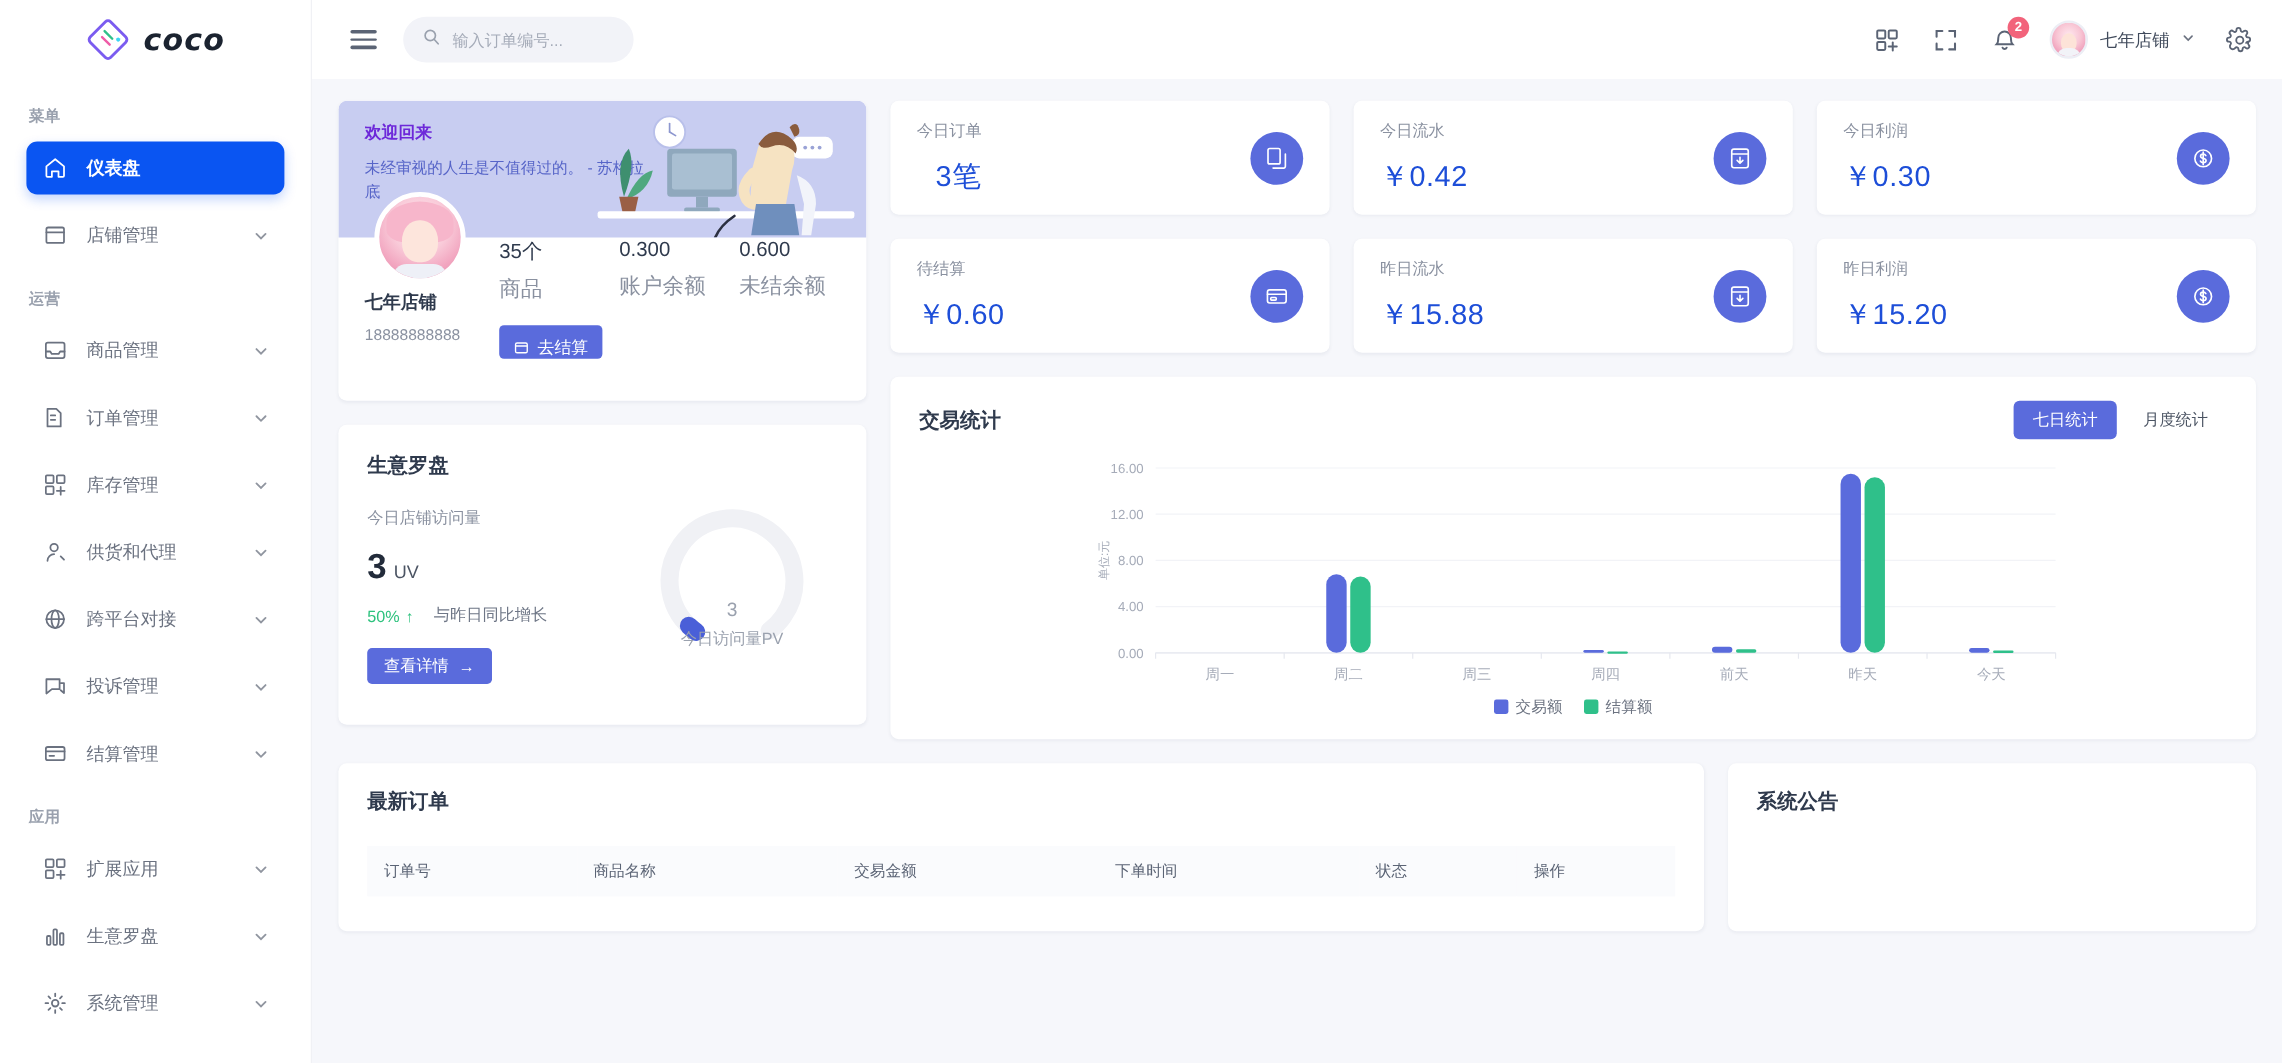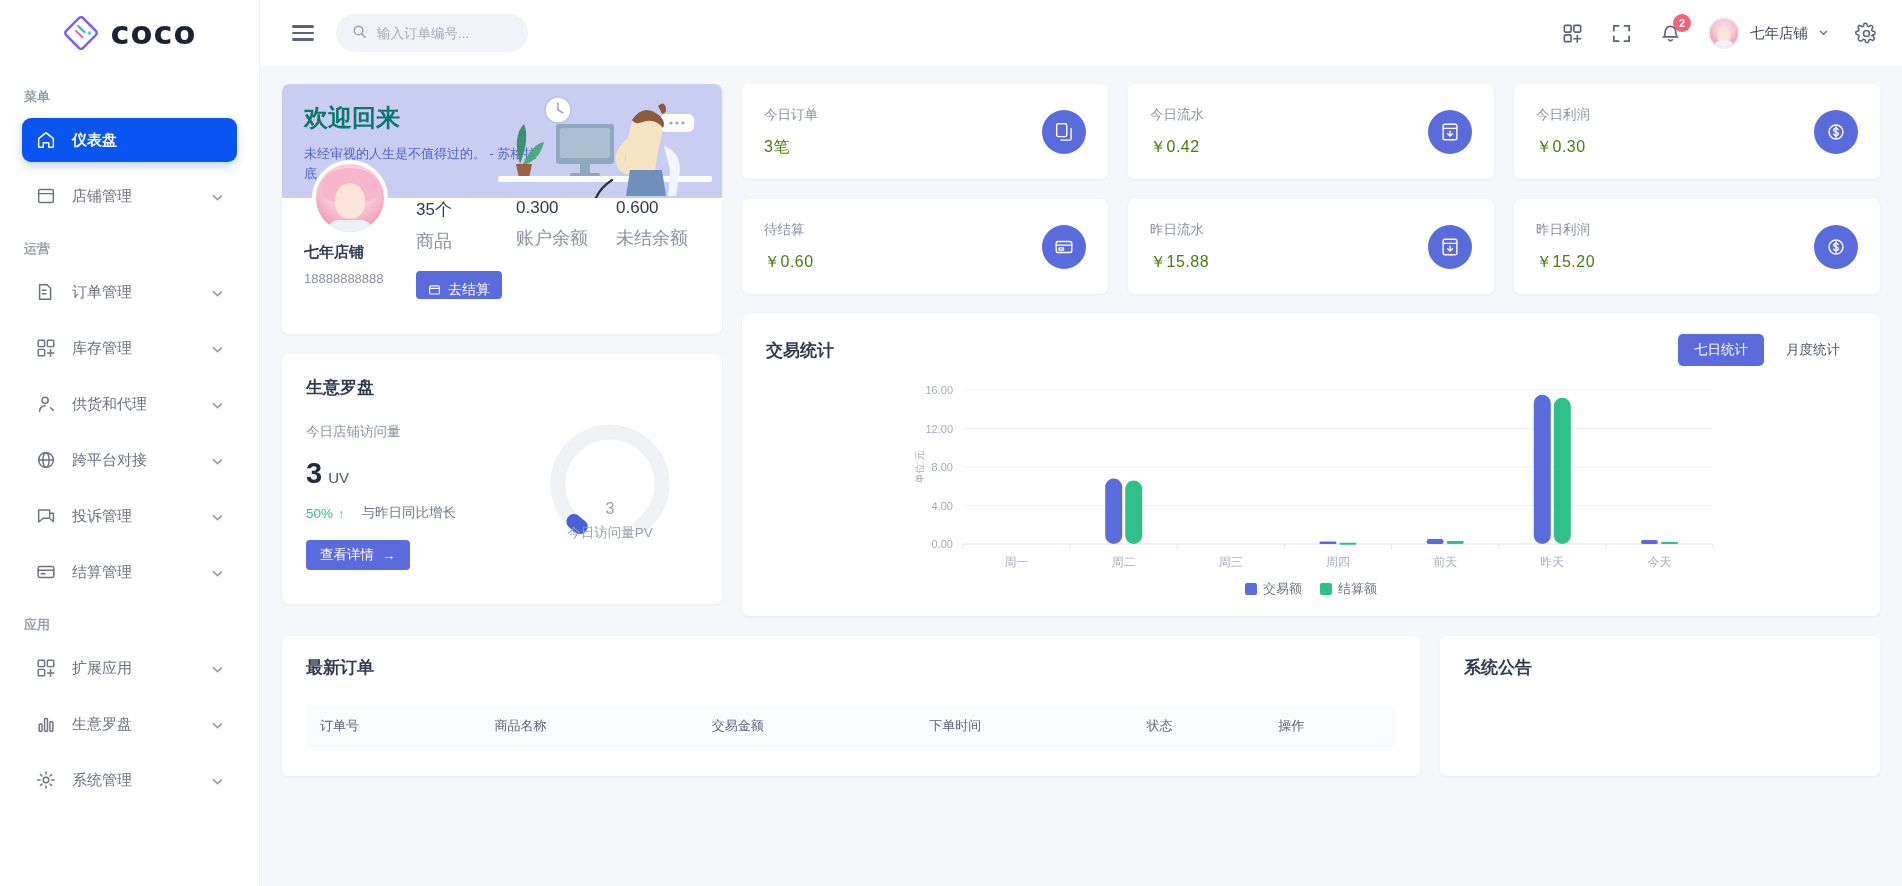--- a/index.html
+++ b/index.html
@@ -22,23 +22,24 @@
     overflow: hidden;
     border-right: 1px solid #f0f1f5;
   }
   .brand {
     height: 66px;
     display: flex; align-items: center; justify-content: center;
     gap: 12px;
   }
   .brand-mark { width: 36px; height: 36px; }
   .brand-text {
-    font-size: 32px; font-weight: 700; letter-spacing: 1px;
+    font-size: 25px; font-weight: 700; letter-spacing: 1px;
     color: #1b2330;
     font-family: "DejaVu Sans", sans-serif;
+    font-style: italic;
   }
   .nav { padding: 0 22px; }
   .nav-group-title {
     font-size: 13px; font-weight: 700; color: #9aa1ae;
     margin: 22px 0 12px 0; padding-left: 2px;
   }
   .nav-item {
     display: flex; align-items: center;
     height: 44px;
     border-radius: 9px;
@@ -128,21 +129,21 @@
   
   .welcome {
     height: 250px; overflow: hidden; position: relative;
   }
   .welcome-top {
     height: 114px; background: #c8cdf1;
     border-radius: 7px 7px 0 0;
     padding: 18px 22px 0 22px;
     position: relative; overflow: hidden;
   }
-  .welcome-title { font-size: 24px; font-weight: 700; color: #0f766e; }
+  .welcome-title { font-size: 14px; font-weight: 700; color: #6d28d9; }
   .welcome-quote {
     font-size: 13px; color: #5765c8; margin-top: 10px;
     max-width: 245px; line-height: 1.5;
   }
   .welcome-illu { position: absolute; right: 0; bottom: 0; width: 240px; height: 110px; }
   .welcome-body { display: flex; padding: 0 22px; position: relative; height: 136px; }
   .shop-block { width: 112px; flex: 0 0 112px; position: relative; }
   .avatar-lg {
     width: 76px; height: 76px; border-radius: 50%;
     border: 4px solid #fff;
@@ -200,21 +201,21 @@
   .gauge-val { font-size: 16px; color: #9aa1ae; position:absolute; left:50%; transform:translateX(-50%); top:86px;}
   .gauge-lbl { font-size: 13.5px; color: #9aa1ae; position:absolute; left:50%; transform:translateX(-50%); top:110px; white-space:nowrap;}
 
   
   .kpi-grid { display: grid; grid-template-columns: repeat(3,1fr); gap: 20px; }
   .kpi {
     height: 95px; padding: 18px 22px;
     display: flex; align-items: center; justify-content: space-between;
   }
   .kpi-label { font-size: 13.5px; color: #8a91a0; }
-  .kpi-value { font-size: 16px; color: #4d7c0f; margin-top: 13px; letter-spacing: .5px; }
+  .kpi-value { font-size: 24px; color: #1d4ed8; margin-top: 13px; letter-spacing: .5px; text-align: right; }
   .kpi-ico {
     width: 44px; height: 44px; border-radius: 50%;
     background: #5a6bdc; flex: 0 0 44px;
     display: flex; align-items: center; justify-content: center;
   }
 
   
   .chart-card { margin-top: 20px; height: 302px; padding: 20px 24px 12px 24px; position: relative; }
   .chart-head { display: flex; align-items: center; }
   .seg { margin-left: auto; display: flex; align-items: flex-start; gap: 6px; }
@@ -270,20 +271,30 @@
           <span class="ic"><svg viewBox="0 0 24 24" width="100%" height="100%" fill="none" stroke="#6b7280" stroke-width="1.6" stroke-linecap="round" stroke-linejoin="round">
               <rect x="4" y="5" width="16" height="14" rx="1.6"></rect>
               <line x1="4" y1="9.4" x2="20" y2="9.4"></line>
             </svg></span>
           <span class="lbl">店铺管理</span>
           <span class="chev"><svg viewBox="0 0 12 12" fill="none" stroke="currentColor" stroke-width="1.4" stroke-linecap="round">
               <polyline points="2.5,4.5 6,8 9.5,4.5"></polyline>
             </svg></span>
         </div>
         <div class="nav-group-title">运营</div>
+        <div class="nav-item">
+          <span class="ic"><svg viewBox="0 0 24 24" width="100%" height="100%" fill="none" stroke="#6b7280" stroke-width="1.6" stroke-linecap="round" stroke-linejoin="round">
+              <rect x="3.5" y="5" width="17" height="14" rx="1.8"></rect>
+              <path d="M3.5 13h4l1.4 2.2h6.2L16.5 13h4"></path>
+            </svg></span>
+          <span class="lbl">商品管理</span>
+          <span class="chev"><svg viewBox="0 0 12 12" fill="none" stroke="currentColor" stroke-width="1.4" stroke-linecap="round">
+              <polyline points="2.5,4.5 6,8 9.5,4.5"></polyline>
+            </svg></span>
+        </div>
         <div class="nav-item">
           <span class="ic"><svg viewBox="0 0 24 24" width="100%" height="100%" fill="none" stroke="#6b7280" stroke-width="1.6" stroke-linecap="round" stroke-linejoin="round">
               <path d="M5 4h8l4 4v12H5z"></path>
               <line x1="8" y1="10" x2="12" y2="10"></line>
               <line x1="8" y1="14" x2="12" y2="14"></line>
             </svg></span>
           <span class="lbl">订单管理</span>
           <span class="chev"><svg viewBox="0 0 12 12" fill="none" stroke="currentColor" stroke-width="1.4" stroke-linecap="round">
               <polyline points="2.5,4.5 6,8 9.5,4.5"></polyline>
             </svg></span>

